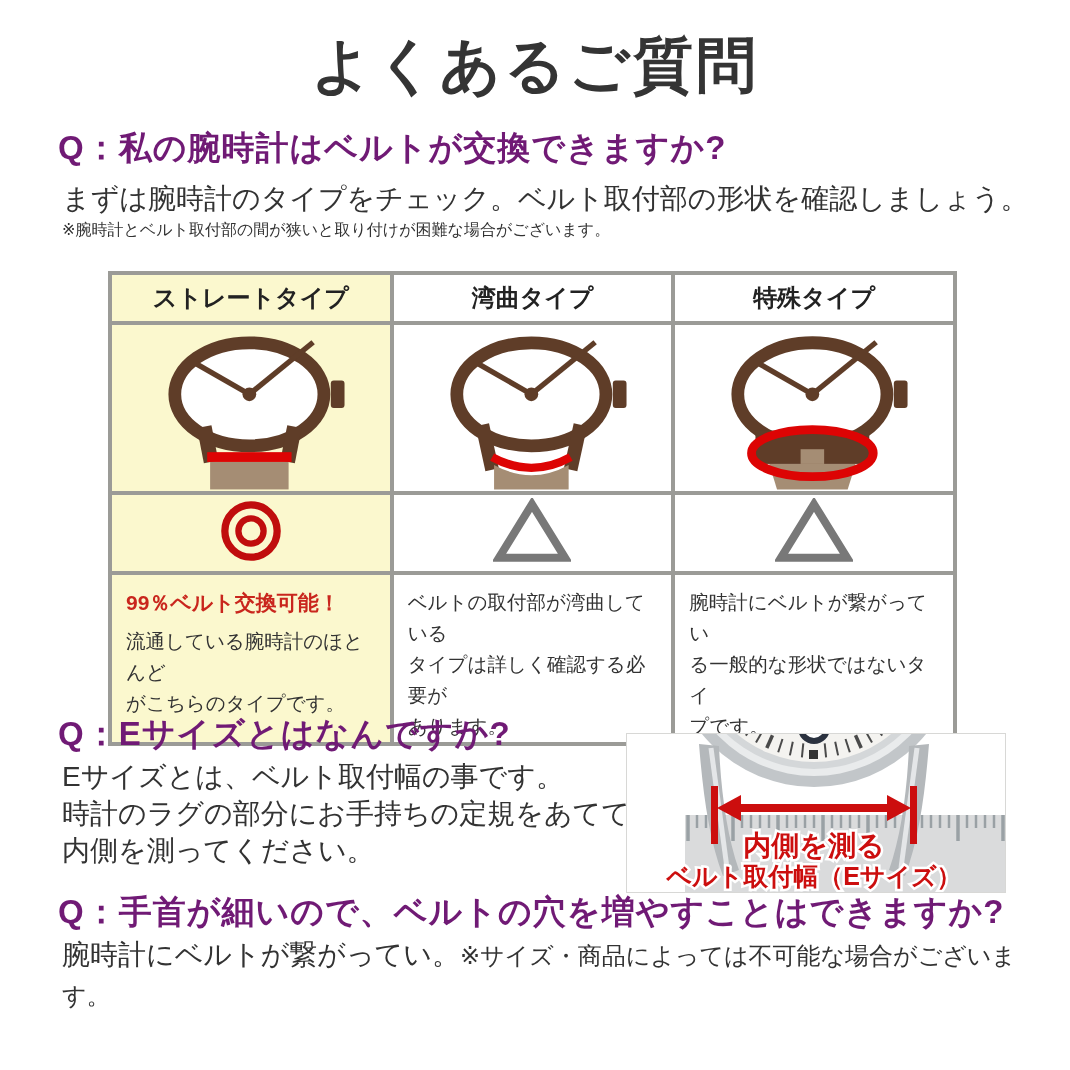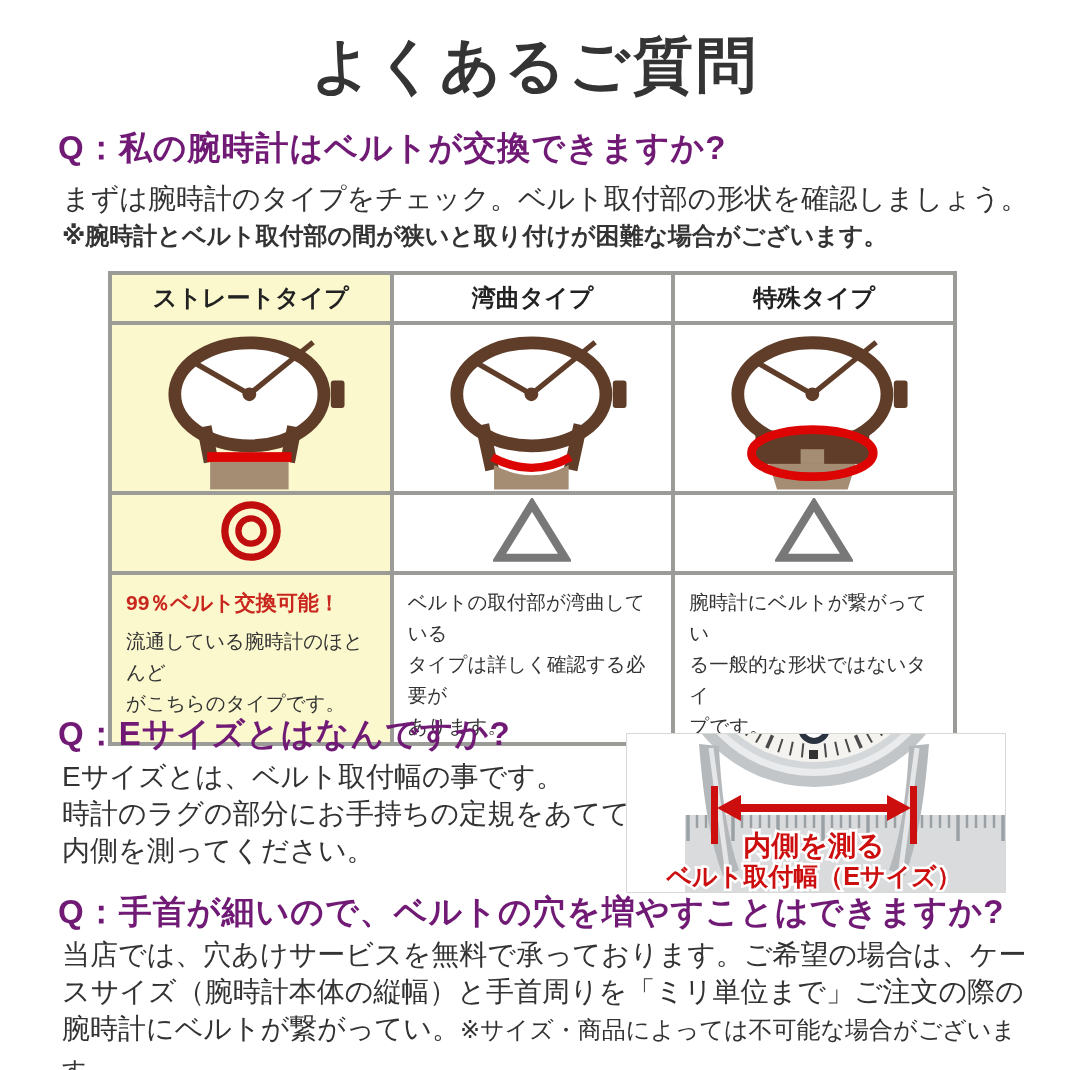--- a/index.html
+++ b/index.html
@@ -8,21 +8,21 @@
   .abs{position:absolute;}
   
   .page-title{top:26px;left:0;width:1070px;text-align:center;font-size:60px;font-weight:bold;
               color:#343434;letter-spacing:3px;}
   .q-heading{font-size:33px;font-weight:bold;color:#701a75;letter-spacing:1px;white-space:nowrap;}
   .q1-heading{top:126px;left:58px;}
   .q2-heading{top:712px;left:58px;}
   .q3-heading{top:890px;left:58px;}
   .body-text{font-size:28px;font-weight:500;color:#333;line-height:37px;white-space:pre-line;}
   .q1-body{top:180px;left:62px;}
-  .q1-note{top:220px;left:62px;font-size:24px;font-weight:700;color:#333;white-space:nowrap;}
+  .q1-note{top:220px;left:62px;font-size:16px;font-weight:400;color:#333;white-space:nowrap;}
   .q2-body{top:758px;left:62px;}
   .q3-body{top:936px;left:62px;width:990px;}
   .q3-tailline{font-size:28px;font-weight:500;}
   .q3-note-small{font-size:24px;font-weight:500;}
   
   .faq-table{top:271px;left:108px;border-collapse:collapse;table-layout:fixed;width:849px;}
   .faq-table td,.faq-table th{border:4px solid #9b9b97;padding:0;background:#fff;}
   .faq-table .col-straight{background:#fbf8ce;}
   .faq-table th{height:46px;font-size:24px;font-weight:bold;color:#222;text-align:center;}
   .cell-watch{height:166px;vertical-align:bottom;}
@@ -201,20 +201,18 @@
         <polygon points="90,74 114,61 114,87"></polygon>
         <polygon points="284,74 260,61 260,87"></polygon>
       </g>
       <text x="187" y="121" class="ph-label1">内側を測る</text>
       <text x="187" y="151" class="ph-label2">ベルト取付幅（Eサイズ）</text>
     </svg>
   </div>
 
   <div class="abs q-heading q3-heading">Q：手首が細いので、ベルトの穴を増やすことはできますか?</div>
   <div class="abs q3-body">
-    <div class="body-text">当店では、穴あけサービスを無料で承っております。ご希望の場合は、ケー
-スサイズ（腕時計本体の縦幅）と手首周りを「ミリ単位まで」ご注文の際の</div>
     <div style="line-height:37px;">
       <span class="q3-tailline">腕時計にベルトが繋がってい。</span><span class="q3-note-small">※サイズ・商品によっては不可能な場合がございます。</span>
     </div>
   </div>
 
 </div>
 
 </body></html>

